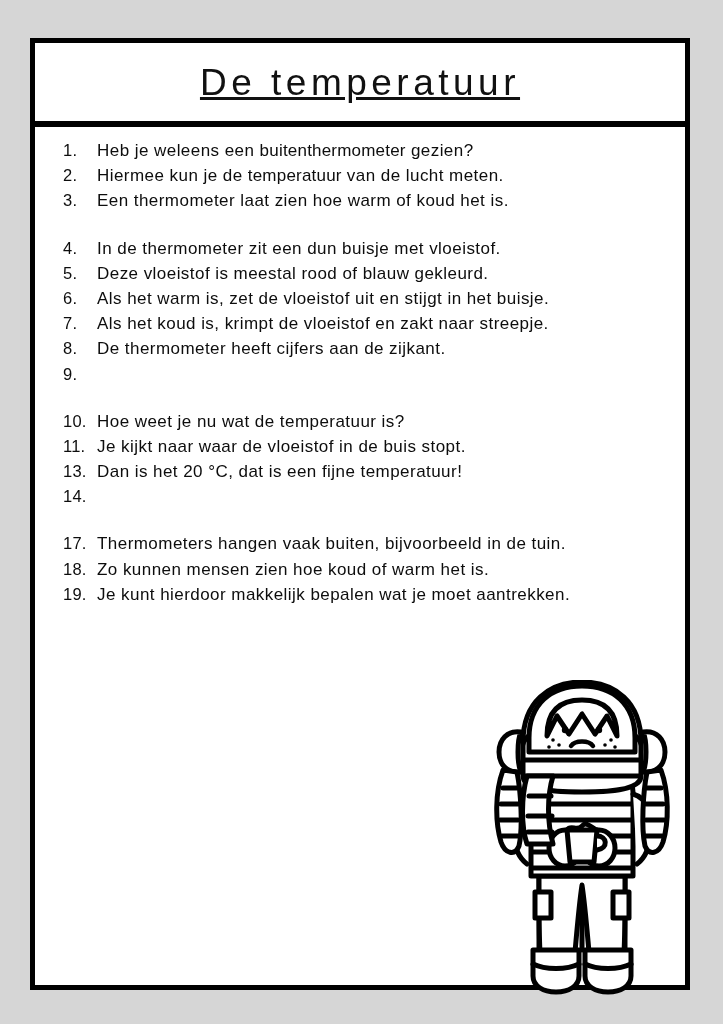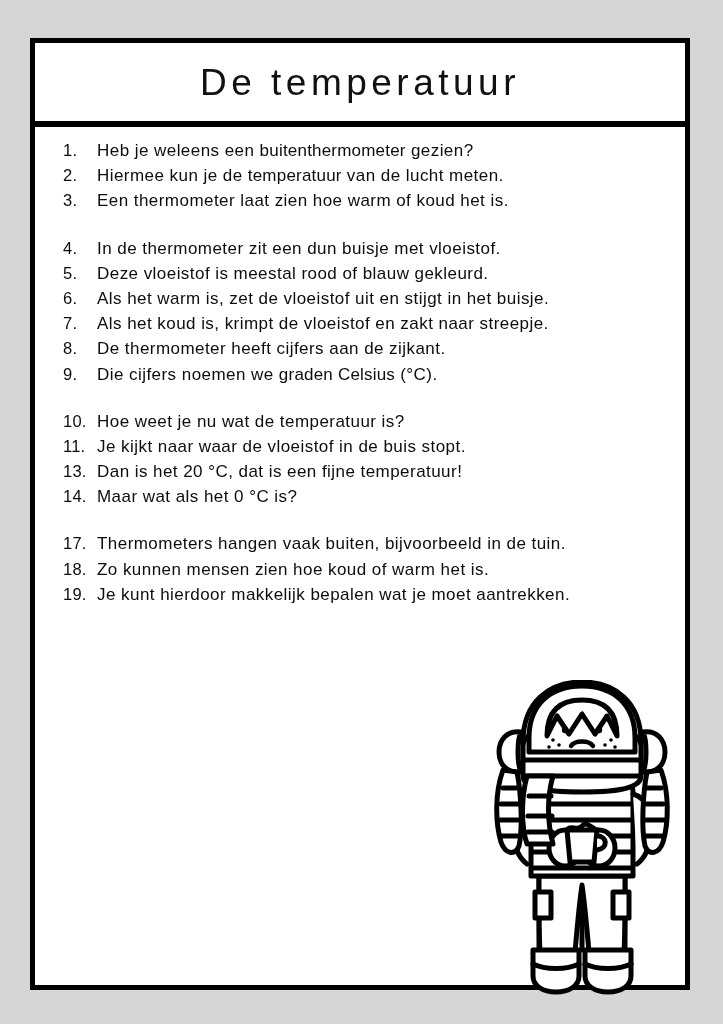--- a/index.html
+++ b/index.html
@@ -36,20 +36,21 @@
     background: #ffffff;
   }
   .worksheet-title {
     font-family: "Liberation Sans", sans-serif;
     font-size: 37px;
     font-weight: 300;
     letter-spacing: 4.5px;
     color: #111111;
     white-space: nowrap;
     line-height: 1;
+    text-decoration: underline;
   }
 
   
   .sheet-body {
     position: relative;
     padding: 14px 18px 0 28px;
     height: calc(100% - 84px);
     box-sizing: border-box;
   }
 
@@ -143,38 +144,36 @@
         <li class="sentence-row">
           <span class="row-number">7.</span>
           <span class="row-text"><span>Als het koud is, krimpt de vloeistof en zakt naar streepje.</span></span>
         </li>
         <li class="sentence-row">
           <span class="row-number">8.</span>
           <span class="row-text"><span>De thermometer heeft cijfers aan de zijkant.</span></span>
         </li>
         <li class="sentence-row">
           <span class="row-number">9.</span>
-          <span class="row-text"><span>Die cijfers noemen we </span><b>graden Celsius</b><span> (°C).</span></span>
         </li>
         <li class="sentence-row spacer"></li>
         <li class="sentence-row">
           <span class="row-number">10.</span>
           <span class="row-text"><span>Hoe weet je nu wat de temperatuur is?</span></span>
         </li>
         <li class="sentence-row">
           <span class="row-number">11.</span>
           <span class="row-text"><span>Je kijkt naar waar de vloeistof in de buis stopt.</span></span>
         </li>
         <li class="sentence-row">
           <span class="row-number">13.</span>
           <span class="row-text"><span>Dan is het 20 °C, dat is een fijne temperatuur!</span></span>
         </li>
         <li class="sentence-row">
           <span class="row-number">14.</span>
-          <span class="row-text"><span>Maar wat als het 0 °C is?</span></span>
         </li>
         <li class="sentence-row spacer"></li>
         <li class="sentence-row">
           <span class="row-number">17.</span>
           <span class="row-text"><span>Thermometers hangen vaak buiten, bijvoorbeeld in de tuin.</span></span>
         </li>
         <li class="sentence-row">
           <span class="row-number">18.</span>
           <span class="row-text"><span>Zo kunnen mensen zien hoe koud of warm het is.</span></span>
         </li>

